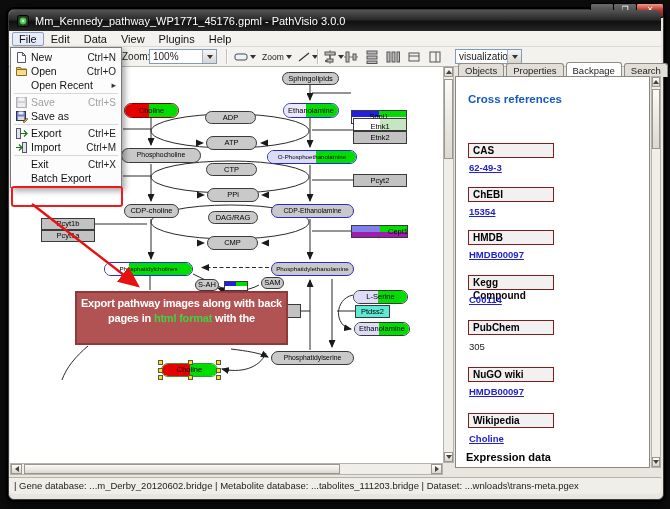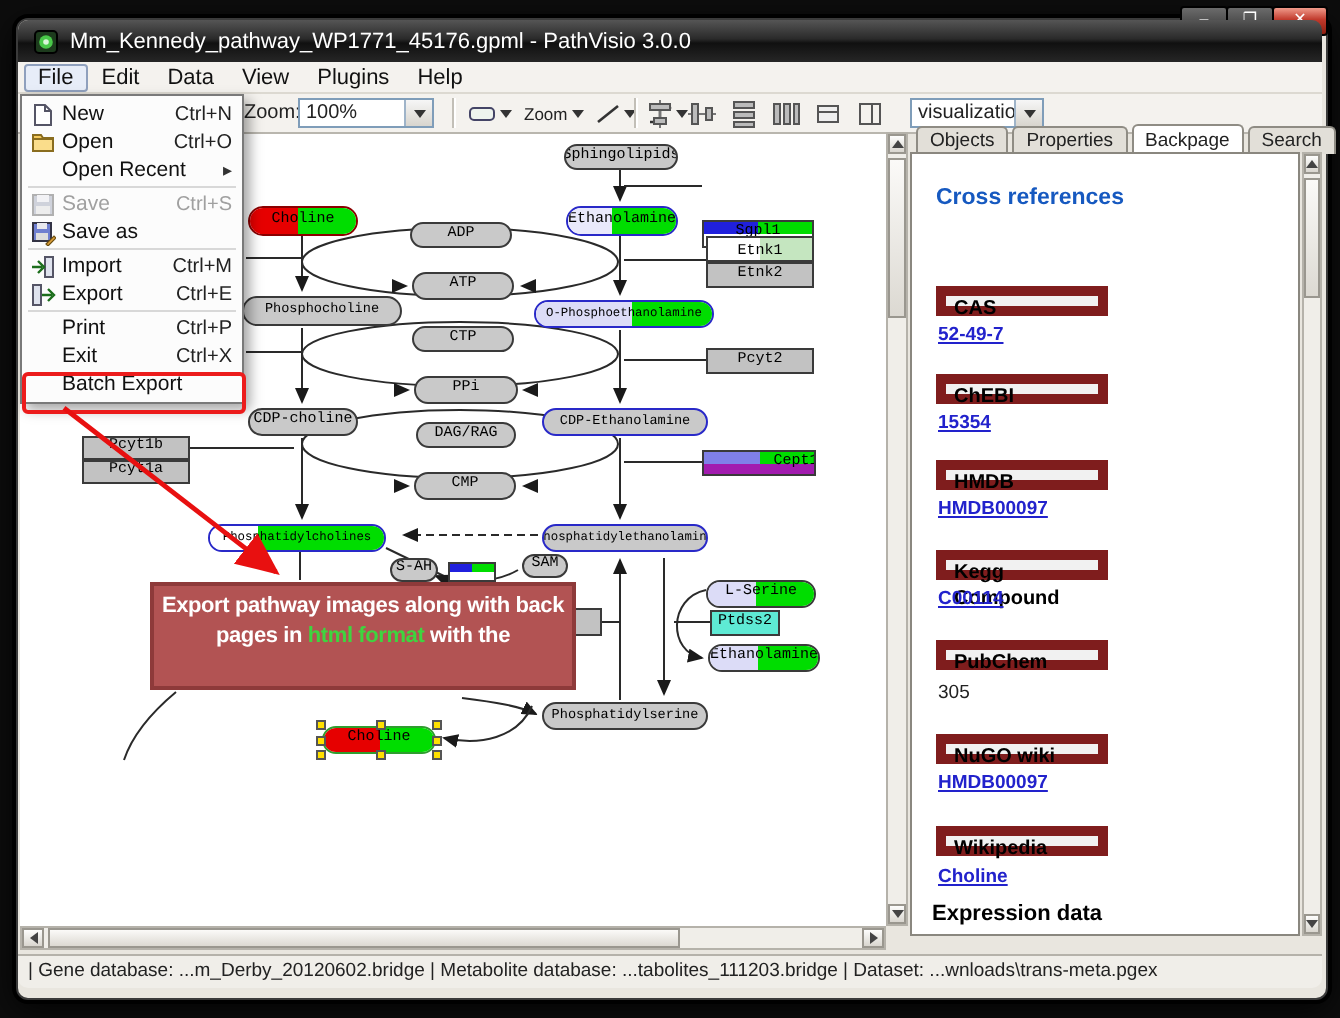--- a/index.html
+++ b/index.html
@@ -35,41 +35,41 @@
   .caret{width:0;height:0;border-left:3px solid transparent;border-right:3px solid transparent;border-top:4px solid #333;}
   .tb-sep{position:absolute;top:2px;width:1px;height:15px;background:#c2bfb7;border-right:1px solid #fff;}
   .tb-btn{height:17px;display:flex;align-items:center;gap:2px;padding:0 2px;border:1px solid transparent;border-radius:2px;}
   
   .canvas{position:absolute;left:10px;top:66px;width:433px;height:397px;background:#fff;overflow:hidden;z-index:1;}
   .edges{position:absolute;left:0;top:0;z-index:1;}
   .node{position:absolute;box-sizing:border-box;border:1px solid #3a3a3a;overflow:hidden;z-index:2;
     display:flex;align-items:center;justify-content:center;}
   .node.pill,.node.split{border-radius:8px;}
   .node .half{position:absolute;top:0;bottom:0;}
-  .node .lab{position:relative;z-index:3;white-space:nowrap;line-height:1;color:#000;font-family:Liberation Mono, monospace;}
+  .node .lab{position:relative;z-index:3;white-space:nowrap;line-height:1;color:#000;}
   .handle{position:absolute;width:5px;height:5px;background:#ffe000;border:1px solid #555;box-sizing:border-box;z-index:4;}
   
   .sb{position:absolute;background:#f0eee9;border:1px solid #b5b2aa;box-sizing:border-box;z-index:5;}
   .sb-btn{position:absolute;background:linear-gradient(#fdfdfc,#d9d6cf);border:1px solid #9a978f;box-sizing:border-box;
     display:flex;align-items:center;justify-content:center;}
   .tri-l{width:0;height:0;border-top:3px solid transparent;border-bottom:3px solid transparent;border-right:4px solid #444;}
   .tri-r{width:0;height:0;border-top:3px solid transparent;border-bottom:3px solid transparent;border-left:4px solid #444;}
   .tri-u{width:0;height:0;border-left:3px solid transparent;border-right:3px solid transparent;border-bottom:4px solid #444;}
   .tri-d{width:0;height:0;border-left:3px solid transparent;border-right:3px solid transparent;border-top:4px solid #444;}
   .sb-thumb{position:absolute;background:linear-gradient(#fbfaf8,#dcd9d2);border:1px solid #9a978f;box-sizing:border-box;}
   
   .rpanel{position:absolute;left:454px;top:63px;width:207px;height:407px;z-index:5;}
   .tabs{position:absolute;left:4px;top:0;height:14px;display:flex;font-size:9.5px;}
   .tab{padding:1px 6px 0 6px;background:#e2dfd8;border:1px solid #8f8c84;border-bottom:none;
     border-radius:3px 3px 0 0;margin-right:2px;color:#222;position:relative;}
   .tab.selected{background:#fff;z-index:3;top:-1px;padding-top:2px;}
   .rcontent{position:absolute;left:1px;top:13px;width:195px;height:392px;background:#fff;
     border:1px solid #8a877f;box-sizing:border-box;overflow:hidden;}
   .bp-head{position:absolute;left:12px;top:16px;color:#1659c0;font-weight:bold;font-size:11.5px;}
-  .bp-sec{position:absolute;left:12px;width:86px;height:15px;background:#f1f1f1;border:5px solid #7f1d1d;
+  .bp-sec{position:absolute;left:12px;width:86px;height:15px;background:#f1f1f1;border:1px solid #7f1d1d;
     box-sizing:border-box;font-size:10px;font-weight:bold;color:#000;line-height:13px;padding-left:4px;}
   .bp-link{position:absolute;left:13px;font-size:9.5px;font-weight:bold;color:#2222cc;text-decoration:underline;}
   .bp-plain{position:absolute;left:13px;font-size:9.5px;color:#222;}
   .bp-foot{position:absolute;left:10px;top:374px;font-weight:bold;font-size:11px;color:#000;}
   
   .filemenu{position:absolute;left:10px;top:47px;width:112px;background:#fcfcfc;border:1px solid #7a7a7a;
     box-shadow:3px 3px 6px rgba(0,0,0,.35);z-index:35;padding:2px 0;box-sizing:border-box;}
   .fm-row{height:14px;display:flex;align-items:center;font-size:10.5px;color:#111;padding-right:5px;}
   .fm-ic{width:20px;flex:0 0 auto;display:flex;justify-content:center;}
   .fm-lab{white-space:nowrap;}
@@ -388,21 +388,21 @@
         <span class="tab">Objects</span>
         <span class="tab">Properties</span>
         <span class="tab selected">Backpage</span>
         <span class="tab">Search</span>
         <span class="tab">Legend</span>
       </div>
     <div class="rcontent" id="rcontent">
       <div class="bp-head">Cross references</div>
       <div class="bp-foot">Expression data</div>
     <div class="bp-sec" style="top: 66px;">CAS</div>
-        <div class="bp-link" style="top: 85px;">52-49-7</div>
+        <div class="bp-link" style="top: 85px;">62-49-3</div>
         <div class="bp-sec" style="top: 110px;">ChEBI</div>
         <div class="bp-link" style="top: 129px;">15354</div>
         <div class="bp-sec" style="top: 153px;">HMDB</div>
         <div class="bp-link" style="top: 172px;">HMDB00097</div>
         <div class="bp-sec" style="top: 198px;">Kegg Compound</div>
         <div class="bp-link" style="top: 217px;">C00114</div>
         <div class="bp-sec" style="top: 243px;">PubChem</div>
         <div class="bp-plain" style="top: 264px;">305</div>
         <div class="bp-sec" style="top: 290px;">NuGO wiki</div>
         <div class="bp-link" style="top: 309px;">HMDB00097</div>
@@ -471,43 +471,38 @@
             <rect x="3" y="6.5" width="6" height="3.5" fill="#ddd"></rect>
             <path d="M8 12l4-4 1 1-4 4z" fill="#e0a23c" stroke="#6b4f12" stroke-width="0.6"></path>
           </svg>
         </span>
         <span class="fm-lab">Save as</span>
       </div>
       <div class="fm-sep"></div>
       <div class="fm-row">
         <span class="fm-ic">
           <svg width="13" height="13" viewBox="0 0 13 13">
+            <rect x="1.5" y="1.5" width="4" height="10" fill="#dfe3ee" stroke="#556"></rect>
+            <path d="M6 6.5h5M9 3.5l3 3-3 3" fill="none" stroke="#1c6e1c" stroke-width="1.2"></path>
+          </svg>
+        </span>
+        <span class="fm-lab">Export</span>
+        <span class="fm-sc">Ctrl+E</span>
+      </div>
+      <div class="fm-row">
+        <span class="fm-ic">
+          <svg width="13" height="13" viewBox="0 0 13 13">
             <rect x="7.5" y="1.5" width="4" height="10" fill="#dfe3ee" stroke="#556"></rect>
             <path d="M1 6.5h5M4 3.5l3 3-3 3" fill="none" stroke="#1c6e1c" stroke-width="1.2"></path>
           </svg>
         </span>
         <span class="fm-lab">Import</span>
         <span class="fm-sc">Ctrl+M</span>
       </div>
-      <div class="fm-row">
-        <span class="fm-ic">
-          <svg width="13" height="13" viewBox="0 0 13 13">
-            <rect x="1.5" y="1.5" width="4" height="10" fill="#dfe3ee" stroke="#556"></rect>
-            <path d="M6 6.5h5M9 3.5l3 3-3 3" fill="none" stroke="#1c6e1c" stroke-width="1.2"></path>
-          </svg>
-        </span>
-        <span class="fm-lab">Export</span>
-        <span class="fm-sc">Ctrl+E</span>
-      </div>
       <div class="fm-sep"></div>
-      <div class="fm-row">
-        <span class="fm-ic"></span>
-        <span class="fm-lab">Print</span>
-        <span class="fm-sc">Ctrl+P</span>
-      </div>
       <div class="fm-row">
         <span class="fm-ic"></span>
         <span class="fm-lab">Exit</span>
         <span class="fm-sc">Ctrl+X</span>
       </div>
       <div class="fm-row">
         <span class="fm-ic"></span>
         <span class="fm-lab">Batch Export</span>
       </div>
     </div>

